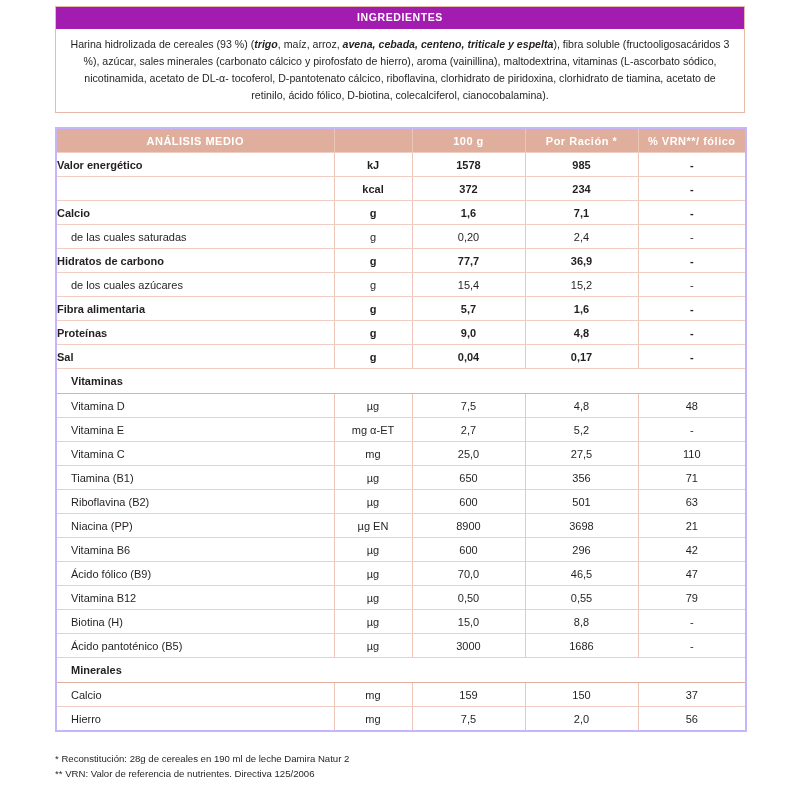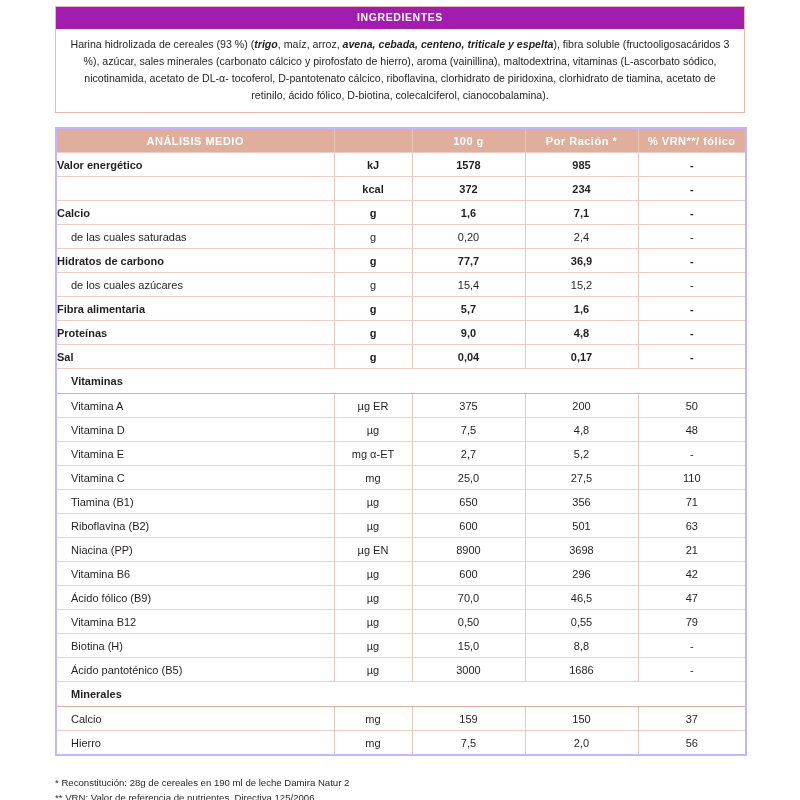--- a/index.html
+++ b/index.html
@@ -216,27 +216,20 @@
             <td class="name">Sal</td>
             <td class="unit">g</td>
             <td class="val">0,04</td>
             <td class="val">0,17</td>
             <td class="val">-</td>
           </tr>
           <tr class="section">
             <td colspan="5">Vitaminas</td>
           </tr>
           <tr class="sub ">
-            <td class="name">Vitamina A</td>
-            <td class="unit">µg ER</td>
-            <td class="val">375</td>
-            <td class="val">200</td>
-            <td class="val">50</td>
-          </tr>
-          <tr class="sub ">
             <td class="name">Vitamina D</td>
             <td class="unit">µg</td>
             <td class="val">7,5</td>
             <td class="val">4,8</td>
             <td class="val">48</td>
           </tr>
           <tr class="sub ">
             <td class="name">Vitamina E</td>
             <td class="unit">mg α-ET</td>
             <td class="val">2,7</td>

